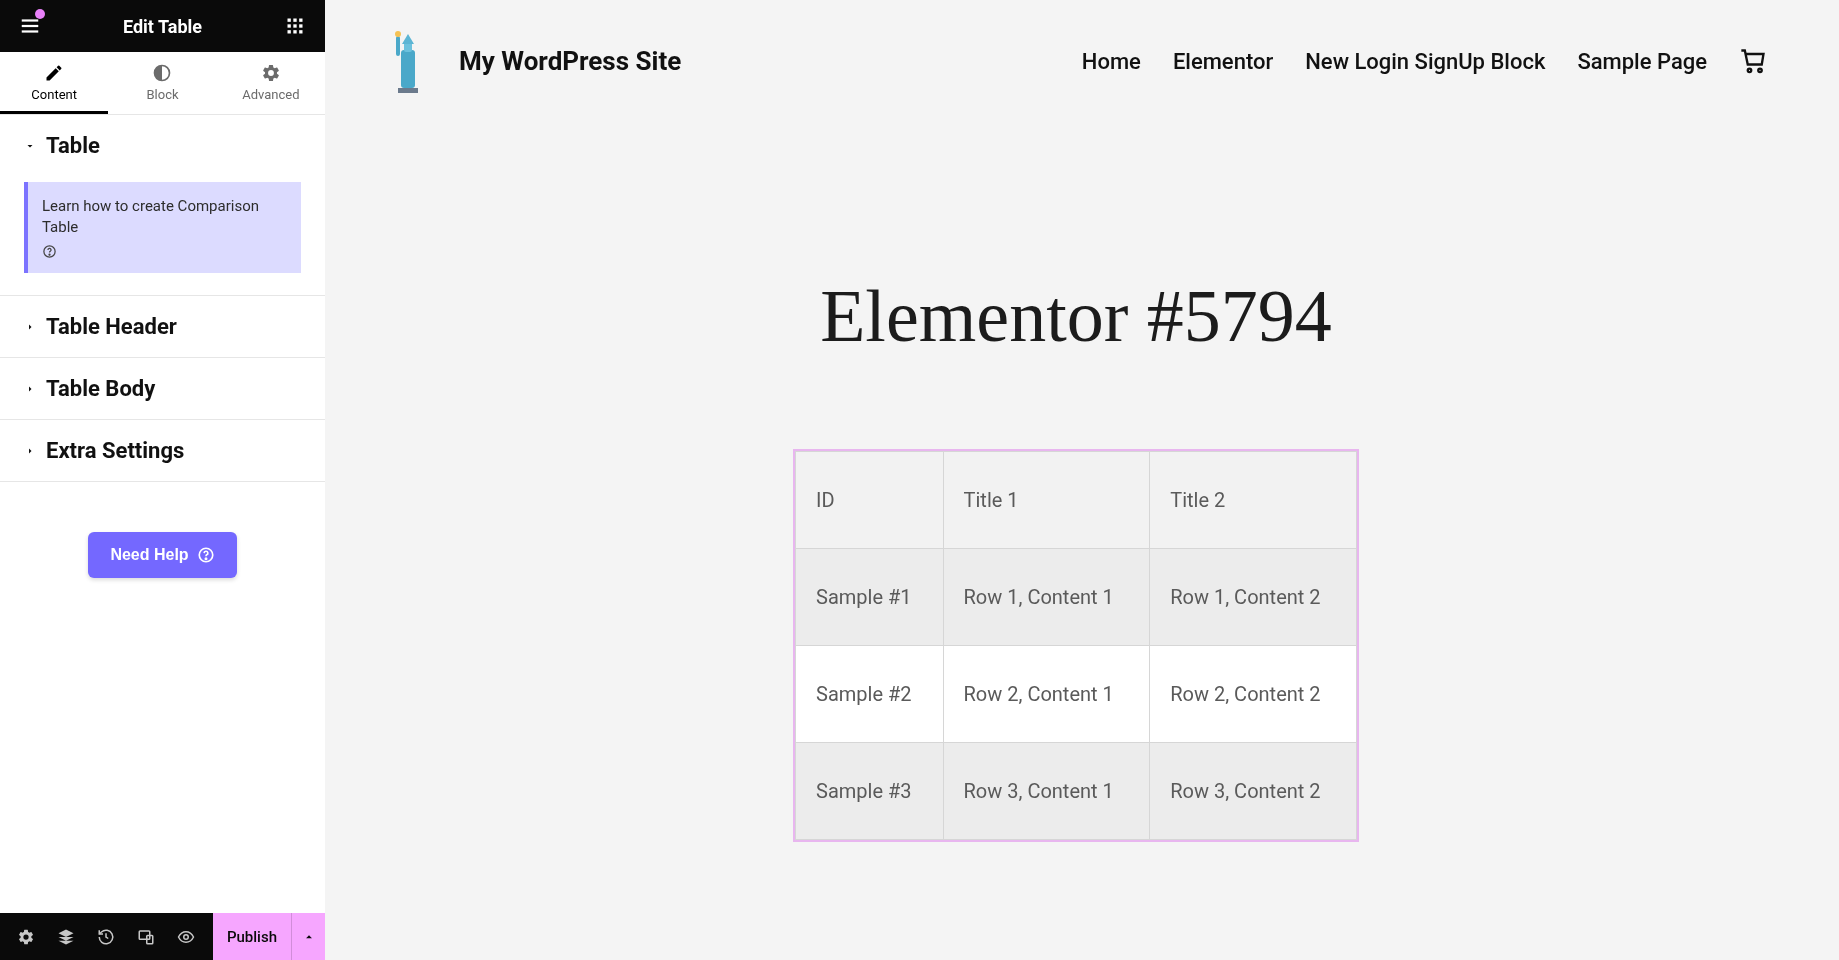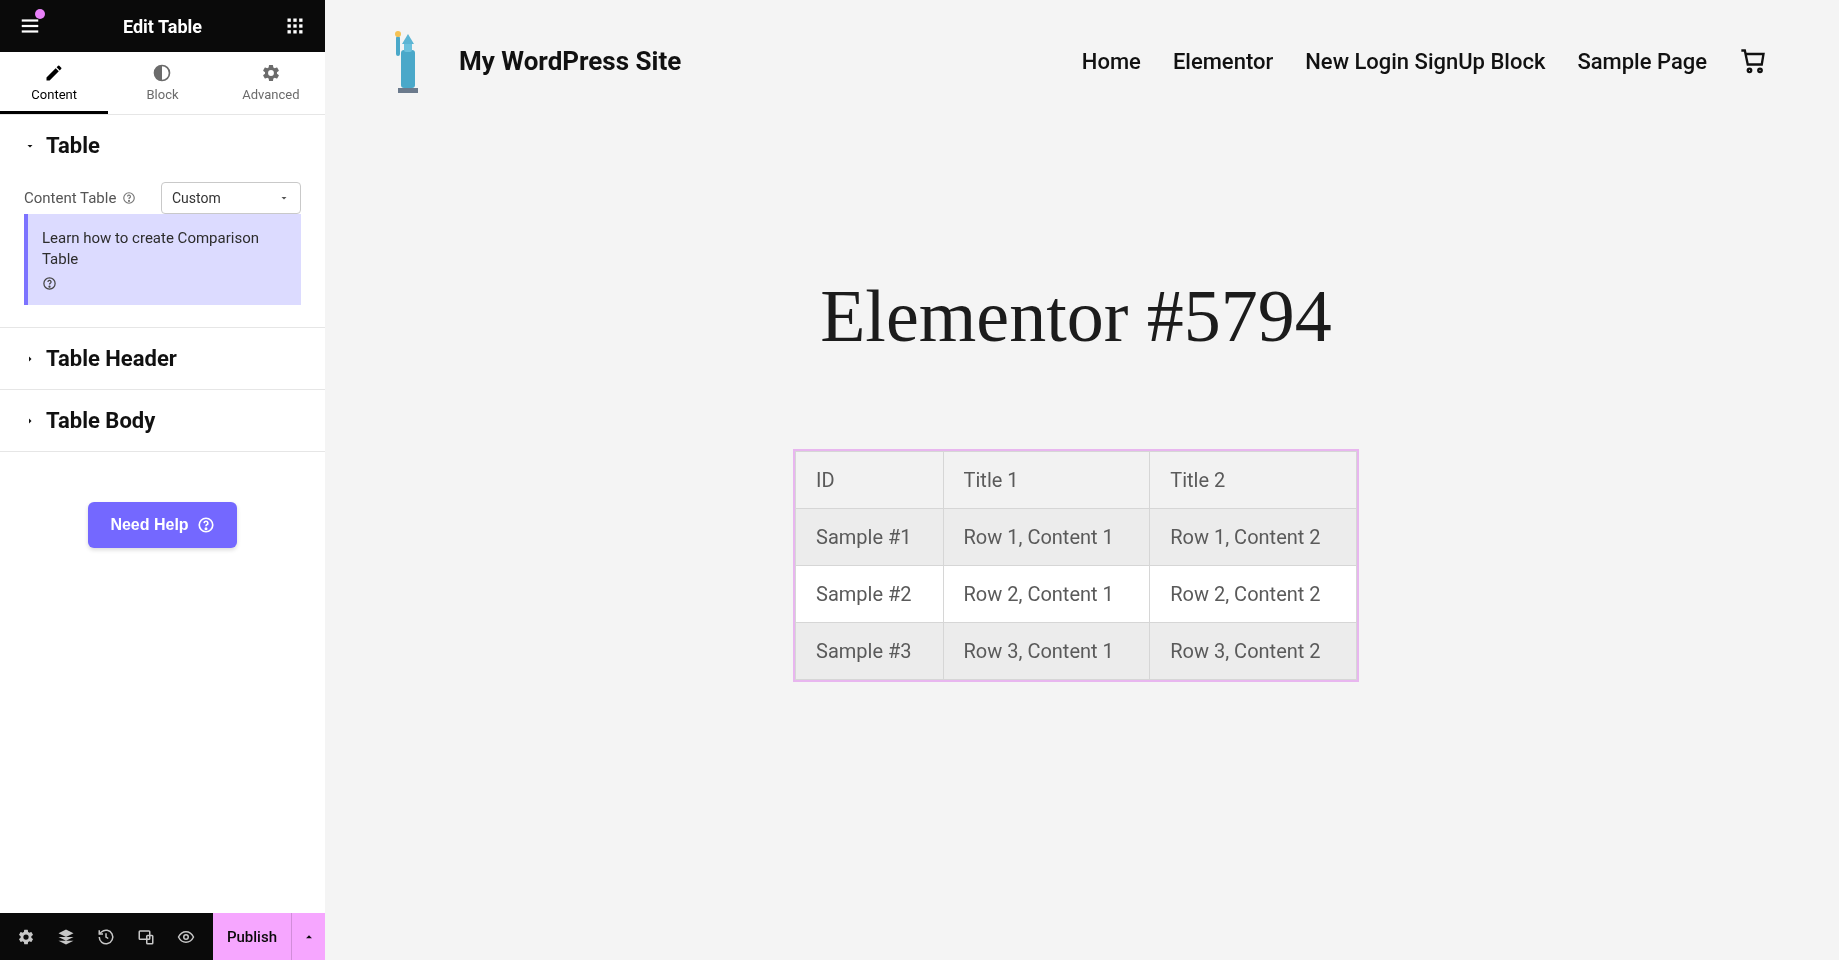--- a/index.html
+++ b/index.html
@@ -65,21 +65,21 @@
   .brand-name { font-size:26px; font-weight:700; color:#111;}
   .nav { display:flex; align-items:center; gap:32px;justify-content:center;}
   .nav a { font-size:22px; color:#111; text-decoration:none; font-weight:500;}
   .cart-icon { display:flex; align-items:center; justify-content:center;}
   .cart-icon svg { width:28px; height:28px; color:#111;}
 
   .page-title { font-family: Georgia, 'Times New Roman', serif; font-size:74px; font-weight:500; color:#1c1c1c; text-align:center; margin-top:170px;}
 
   .table-wrap { margin: 90px auto 0; width:566px; border:2px solid #e8b6ef; background:#fff; }
   table.wtable { width:100%; border-collapse:collapse; }
-  .wtable th, .wtable td { border:1px solid #d6d6d6; padding:16px 20px; text-align:left; font-size:20px; color:#5a5a5a; font-weight:400;}
+  .wtable th, .wtable td { border:1px solid #d6d6d6; padding:36px 20px; text-align:left; font-size:20px; color:#5a5a5a; font-weight:400;}
   .wtable thead th { background:#f2f2f2; }
   .wtable tbody tr:nth-child(odd) td { background:#ececec; }
   .wtable tbody tr:nth-child(even) td { background:#fff; }
 </style>
 </head>
 <body>
 
 <div class="sidebar">
   <div class="sidebar-header">
     <div class="hamburger-wrap">
@@ -130,38 +130,20 @@
   <div class="panel-body">
     <div class="section-header open">
       <span class="caret">
           <svg viewBox="0 0 24 24" fill="currentColor">
             <path d="M7 10l5 5 5-5z"></path>
           </svg>
         </span>
       <span class="label">Table</span>
     </div>
     <div class="section-content">
-      <div class="field-row">
-        <div class="field-label">
-          <span>Content Table</span>
-          <span class="help-icon">
-              <svg viewBox="0 0 24 24" fill="none" stroke="currentColor" stroke-width="2">
-                <circle cx="12" cy="12" r="9"></circle>
-                <path d="M9.5 9.5a2.5 2.5 0 1 1 3.5 2.3c-.8.4-1 1-1 1.7"></path>
-                <circle cx="12" cy="17" r="0.8" fill="currentColor"></circle>
-              </svg>
-            </span>
-        </div>
-        <div class="select">
-          <span>Custom</span>
-          <svg viewBox="0 0 24 24" fill="currentColor">
-              <path d="M7 10l5 5 5-5z"></path>
-            </svg>
-        </div>
-      </div>
       <div class="info-box">
         <span>Learn how to create Comparison Table</span>
         <span class="help-icon">
             <svg viewBox="0 0 24 24" fill="none" stroke="currentColor" stroke-width="2">
               <circle cx="12" cy="12" r="9"></circle>
               <path d="M9.5 9.5a2.5 2.5 0 1 1 3.5 2.3c-.8.4-1 1-1 1.7"></path>
               <circle cx="12" cy="17" r="0.8" fill="currentColor"></circle>
             </svg>
           </span>
       </div>
@@ -175,20 +157,28 @@
         </span>
       <span class="label">Table Header</span>
     </div>
     <div class="section-header">
       <span class="caret">
           <svg viewBox="0 0 24 24" fill="currentColor">
             <path d="M10 7l5 5-5 5z"></path>
           </svg>
         </span>
       <span class="label">Table Body</span>
+    </div>
+    <div class="section-header">
+      <span class="caret">
+          <svg viewBox="0 0 24 24" fill="currentColor">
+            <path d="M10 7l5 5-5 5z"></path>
+          </svg>
+        </span>
+      <span class="label">Extra Settings</span>
     </div>
 
     <div class="need-help-wrap">
       <button class="need-help">
         <span>Need Help</span>
         <svg viewBox="0 0 24 24" fill="none" stroke="currentColor" stroke-width="2.2">
             <circle cx="12" cy="12" r="9"></circle>
             <path d="M9.5 9.5a2.5 2.5 0 1 1 3.5 2.3c-.8.4-1 1-1 1.7"></path>
             <circle cx="12" cy="17" r="0.9" fill="currentColor"></circle>
           </svg>

